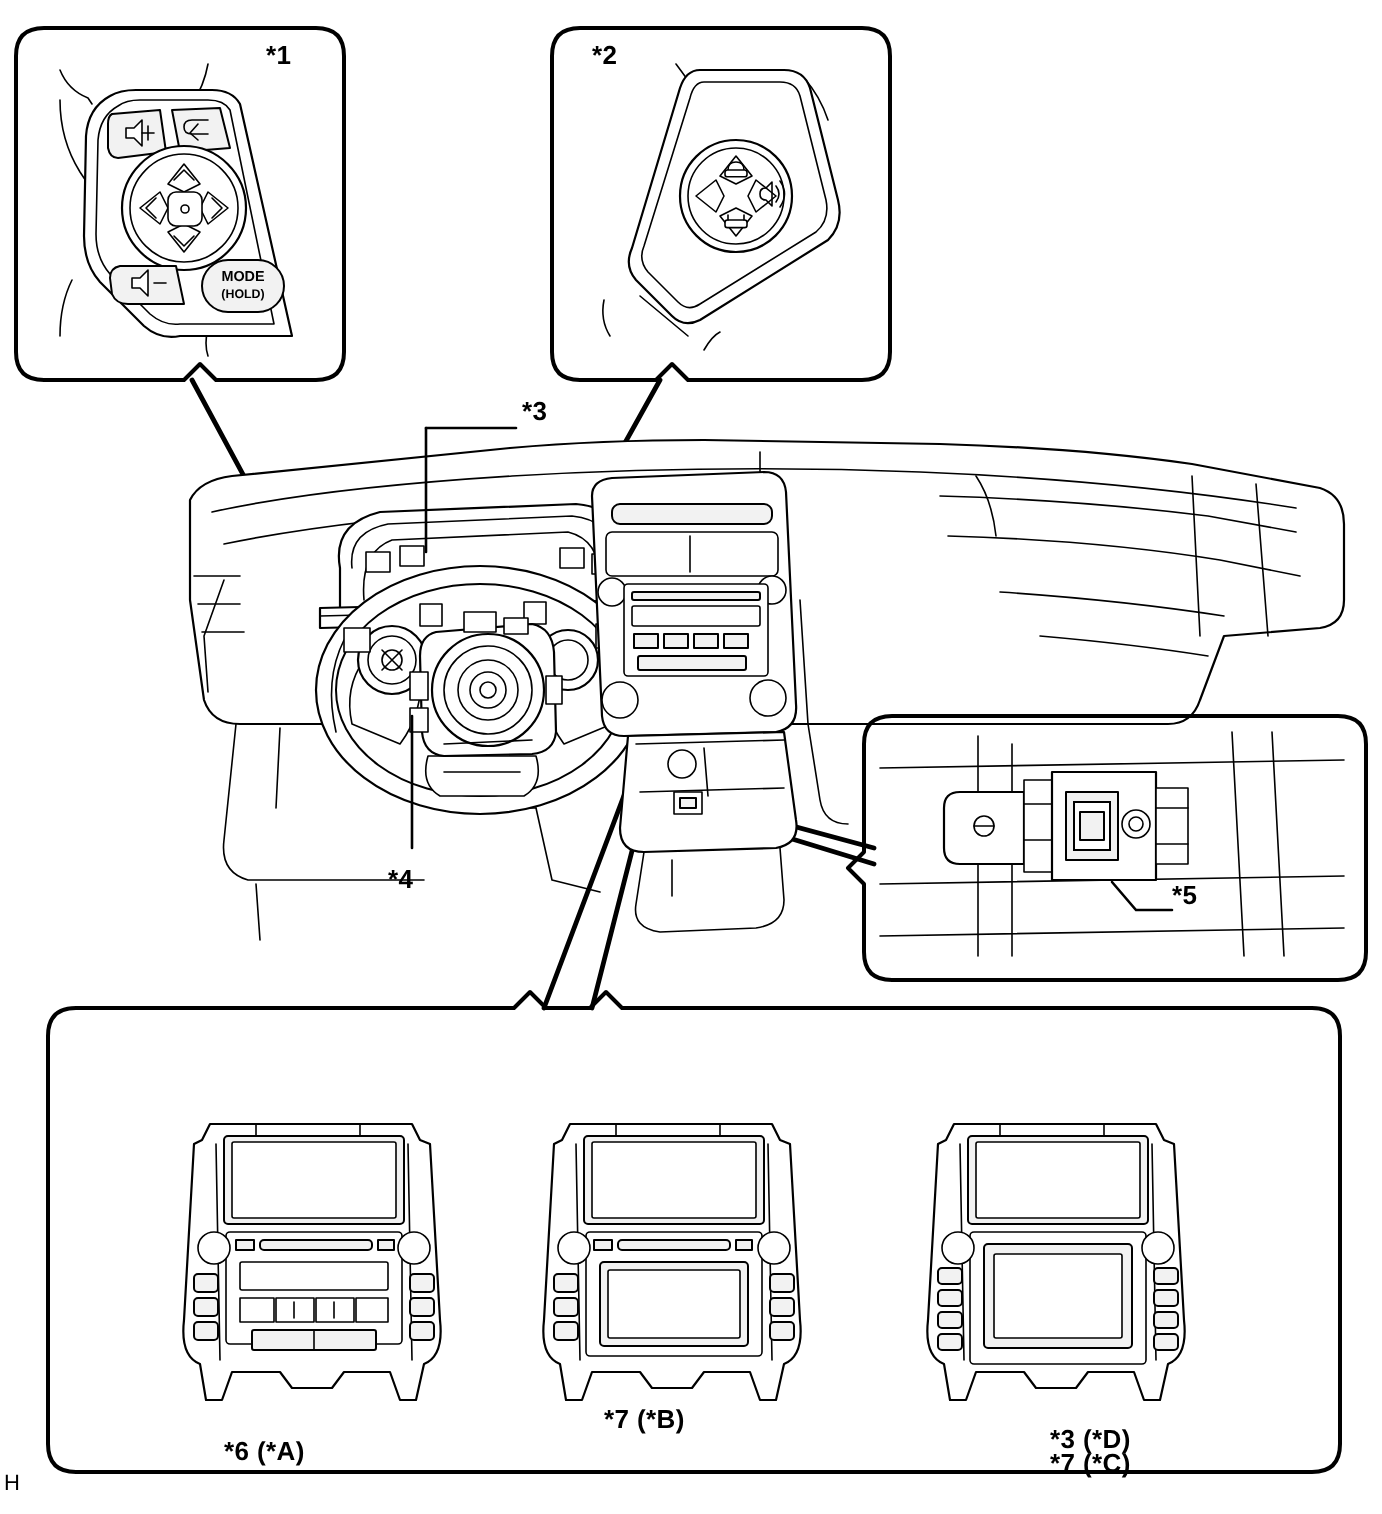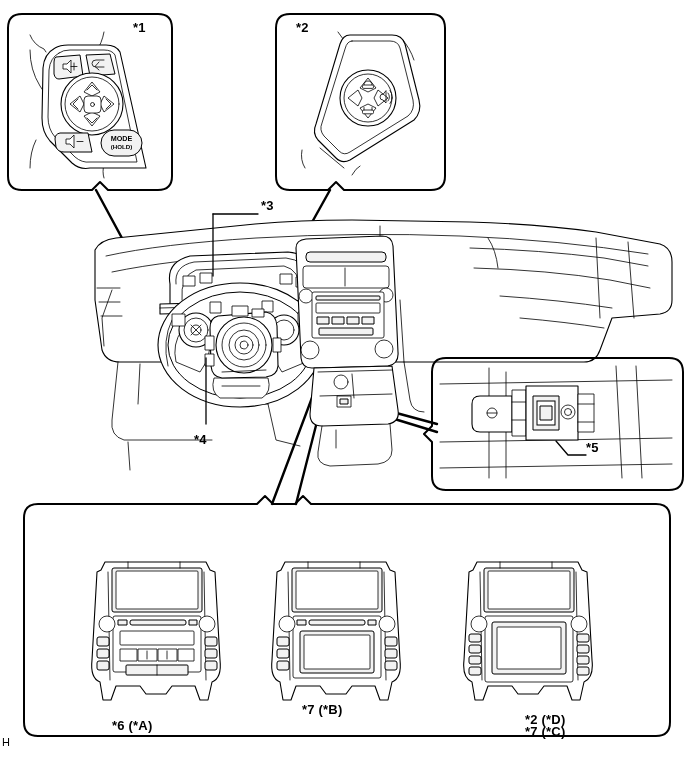--- a/index.html
+++ b/index.html
@@ -475,17 +475,17 @@
   <div class="label" style="left:194px; top:432px;">*4</div>
 
   <div class="label" style="left:586px; top:440px;">*5</div>
 
   <div class="label" style="left:112px; top:702px;margin-top:16px;">*6 (*A)</div>
 
   <div class="label" style="left:302px; top:702px;text-align:center;">*7 (*B)</div>
 
   <div class="label" style="left:525px; top:724px;">*7 (*C)</div>
 
-  <div class="label" style="left:525px; top:712px;">*2 (*D)</div>
+  <div class="label" style="left:525px; top:712px;">*3 (*D)</div>
 
   <div class="label sheet-mark">H</div>
 
 </div>
 
 </body></html>

